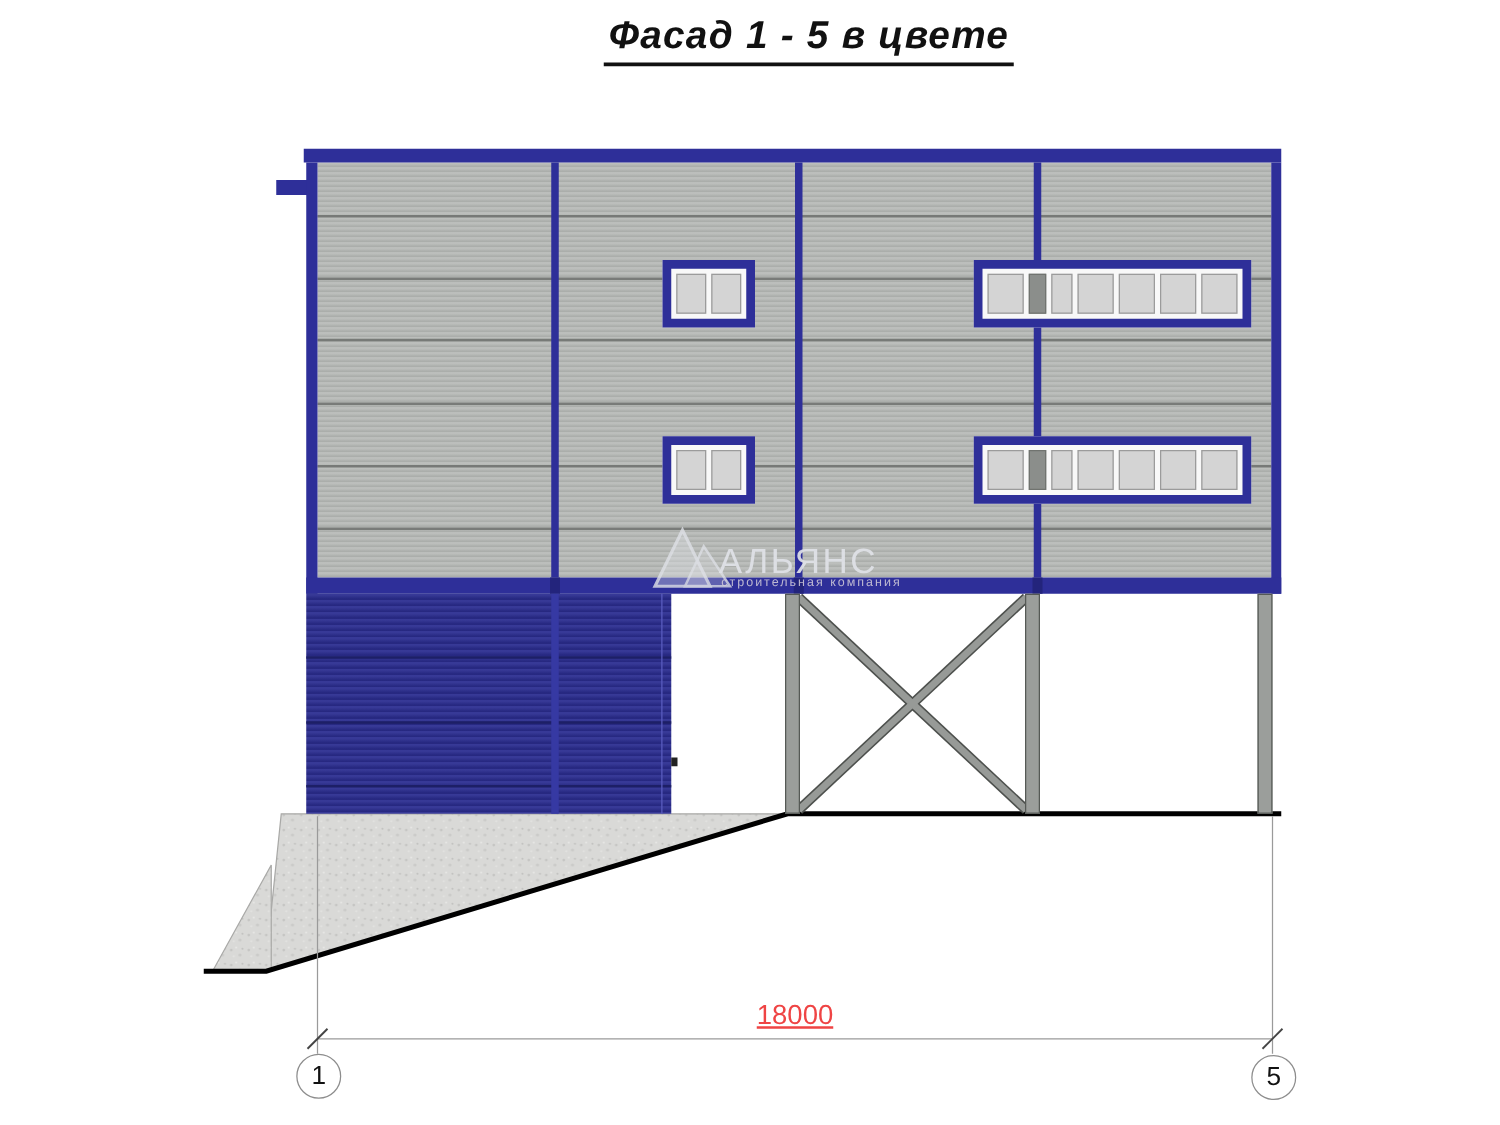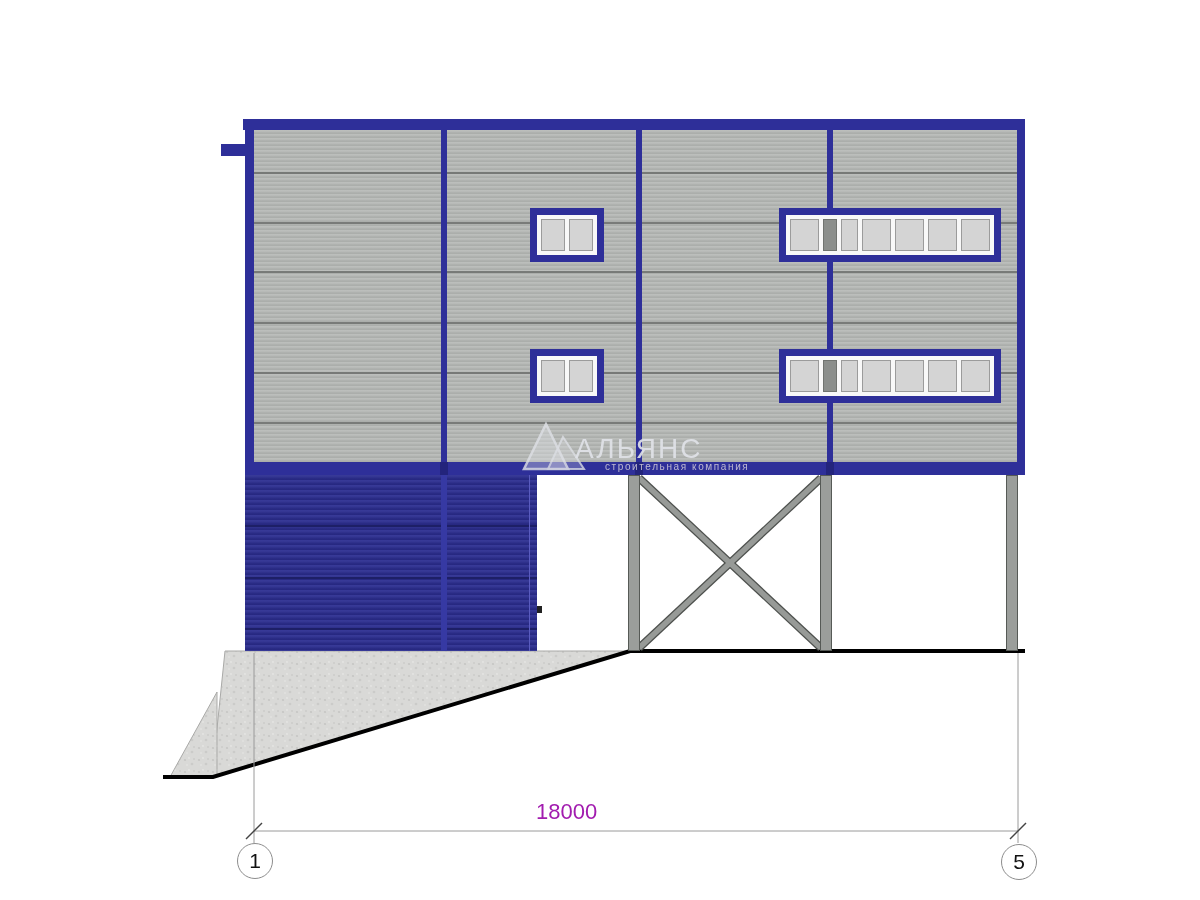--- a/index.html
+++ b/index.html
@@ -45,46 +45,47 @@
       repeating-linear-gradient(to bottom, rgba(255,255,255,0.06) 0 1px, rgba(0,0,0,0.10) 4px 5px),
       var(--gate-blue);
   }
   .gate-joint{position:absolute;left:0;width:100%;height:2px;background:#1d1f66;}
   .gate-mullion{position:absolute;top:0;width:6px;height:100%;background:#3639a3;}
   .gate-edge{position:absolute;top:0;width:1px;height:100%;background:#5a5cc0;}
   
   .steel-col{position:absolute;background:var(--column-gray);border:1px solid #565a56;box-sizing:border-box;}
   
   #dim-label{
-    position:absolute;left:536px;top:799px;width:200px;text-align:left;
-    font-size:22px;color:#a21caf;
+    position:absolute;left:536px;top:799px;width:200px;text-align:center;
+    font-size:22px;color:#ef4444;text-decoration:underline;
   }
   .axis-bubble{
     position:absolute;width:34px;height:34px;border-radius:50%;
     border:1px solid #8d8d8d;background:#fff;color:#111;
     display:flex;align-items:center;justify-content:center;font-size:21px;
   }
   
   #wm-name{
     position:absolute;left:575px;top:433px;
     font-size:28px;font-weight:normal;letter-spacing:2px;
     color:rgba(224,226,231,0.92);white-space:nowrap;
   }
   #wm-tagline{
     position:absolute;left:577px;top:461px;
     font-size:10px;letter-spacing:1.6px;
-    color:rgba(208,203,216,0.88);white-space:nowrap;margin-left:28px;
+    color:rgba(208,203,216,0.88);white-space:nowrap;
   }
   svg{position:absolute;left:0;top:0;}
 </style>
 </head>
 <body>
 
 <div id="sheet" style="--frame-blue: #2e2f99; --gate-blue: #2b2d90; --panel-gray: #b4b7b4; --glass-gray: #d4d4d4; --column-gray: #9b9e9b; --concrete-gray: #d9d9d7; --line-black: #000000;">
 
+  <div id="title">Фасад 1 - 5 в цвете</div>
 
   <svg width="1200" height="900" viewBox="0 0 1200 900">
     <defs>
       <pattern id="speckle" width="14" height="12" patternUnits="userSpaceOnUse">
         <rect width="14" height="12" fill="#d9d9d7"></rect>
         <circle cx="3" cy="4" r="1.1" fill="#c6c6c4"></circle>
         <circle cx="10" cy="8" r="1.3" fill="#cbcbc9"></circle>
         <circle cx="7" cy="2" r="0.9" fill="#e6e6e4"></circle>
         <circle cx="12" cy="3" r="0.8" fill="#c2c2c0"></circle>
         <circle cx="5" cy="9" r="0.9" fill="#e2e2e0"></circle>

